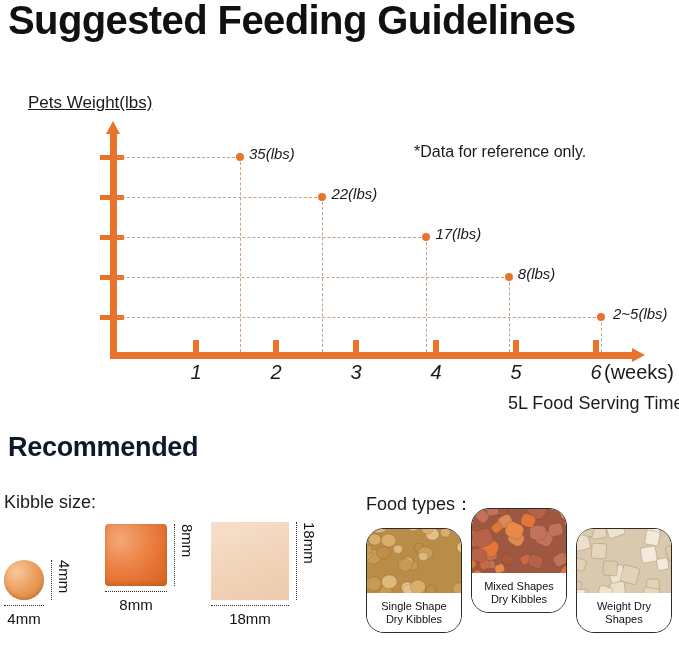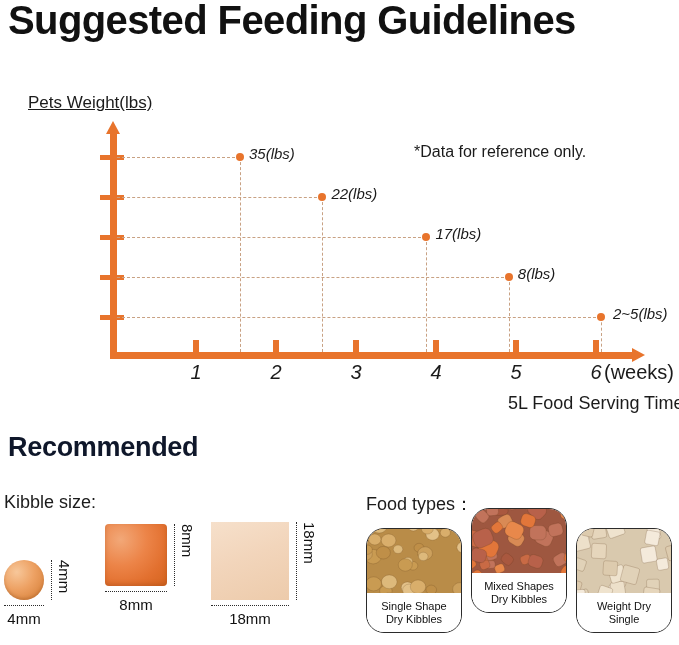--- a/index.html
+++ b/index.html
@@ -438,18 +438,18 @@
           <rect x="-2.8713563100137183" y="29.823319615912208" width="11.453875171467764" height="11.453875171467764" rx="2" transform="rotate(18.938443072702334 2.855581275720164 35.55025720164609)" fill="#E1D2B8" stroke="rgba(90,55,25,.28)" stroke-width="0.7"></rect>
           <rect x="26.80015432098766" y="32.035811042524" width="14.414951989026063" height="14.414951989026063" rx="2" transform="rotate(3.640946502057613 34.00763031550069 39.243287037037035)" fill="#DDCBAE" stroke="rgba(90,55,25,.28)" stroke-width="0.7"></rect>
           <rect x="21.728352194787384" y="57.60581275720164" width="13.472736625514404" height="13.472736625514404" rx="2" transform="rotate(18.95044581618656 28.464720507544584 64.34218106995884)" fill="#EFE3CE" stroke="rgba(90,55,25,.28)" stroke-width="0.7"></rect>
           <rect x="5.055212620027433" y="-4.6456875857338815" width="11.911179698216735" height="11.911179698216735" rx="2" transform="rotate(13.138545953360769 11.0108024691358 1.309902263374486)" fill="#DDCBAE" stroke="rgba(90,55,25,.28)" stroke-width="0.7"></rect>
           <rect x="67.55234053497942" y="58.91711248285321" width="16.27349108367627" height="16.27349108367627" rx="2" transform="rotate(8.550925925925927 75.68908607681756 67.05385802469135)" fill="#E6D6BC" stroke="rgba(90,55,25,.28)" stroke-width="0.7"></rect>
           <rect x="-11.934585048010973" y="0.9670524691358011" width="13.251028806584362" height="13.251028806584362" rx="2" transform="rotate(12.718449931412891 -5.309070644718792 7.592566872427982)" fill="#E6D6BC" stroke="rgba(90,55,25,.28)" stroke-width="0.7"></rect>
           <rect x="-7.374699931412894" y="60.76956447187929" width="15.905521262002743" height="15.905521262002743" rx="2" transform="rotate(-3.8650548696844993 0.5780606995884776 68.72232510288066)" fill="#F4EADB" stroke="rgba(90,55,25,.28)" stroke-width="0.7"></rect>
         </svg>
         <div class="food-caption">
           <span>Weight Dry</span>
-          <span>Single</span>
+          <span>Shapes</span>
         </div>
       </div>
     </div>
 
 </div>
 
 </body></html>

